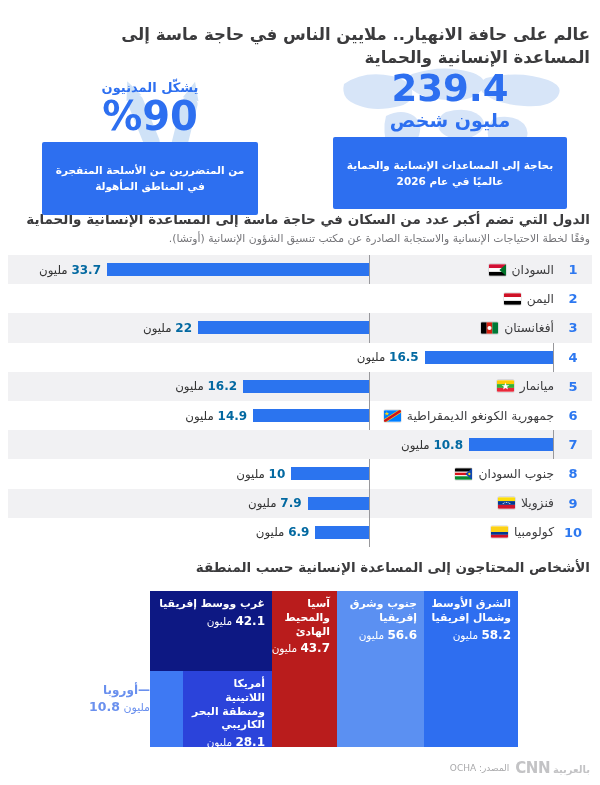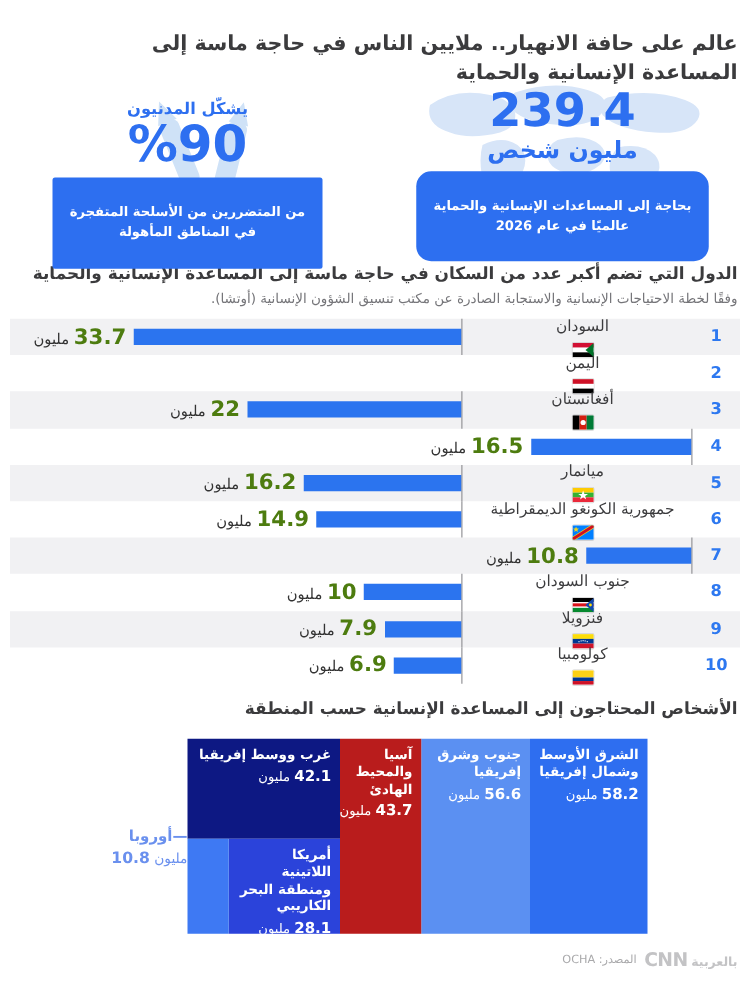--- a/index.html
+++ b/index.html
@@ -13,57 +13,57 @@
   
   .stats{position:absolute;top:68px;right:0;left:0;height:132px;display:flex;flex-direction:row;}
   .stat{position:relative;flex:1;display:flex;flex-direction:column;align-items:center;justify-content:flex-start;}
   .wm{position:absolute;z-index:0;pointer-events:none;}
   .stat > .content{position:relative;z-index:1;display:flex;flex-direction:column;align-items:center;}
   .stat-big{font-weight:bold;color:#2d6ff0;letter-spacing:0;}
   .g-big{font-size:37px;line-height:1.05;margin-top:2px;}
   .g-unit{font-size:19px;font-weight:bold;color:#2d6ff0;margin-top:0px;}
   .blue-box{background:#2d6ff0;color:#fff;border-radius:2px;margin-top:6px;
             font-size:10.5px;line-height:1.55;padding:20px 10px;text-align:center;font-weight:bold;}
-  .g-box{max-width:214px;border-radius:12px;}
+  .g-box{max-width:214px;}
   .c-lead{font-size:13px;font-weight:bold;color:#2d6ff0;margin-top:12px;}
   .c-big{font-size:40px;line-height:1.0;margin-top:1px;direction:ltr;display:flex;}
   .c-box{max-width:196px;}
 
   
   .sec-head{position:absolute;right:10px;left:10px;text-align:right;font-weight:bold;color:#3b3b3d;font-size:13.5px;}
   .rank-head{top:211px;}
   .rank-sub{position:absolute;top:232px;right:10px;left:10px;text-align:right;color:#757579;font-size:10.8px;}
   .rows{position:absolute;top:255px;right:8px;left:8px;}
   .rrow{display:flex;flex-direction:row;align-items:center;height:29.2px;}
   .rrow.odd{background:#f1f1f3;}
   .rank{flex:0 0 38px;text-align:center;color:#2d78f0;font-weight:bold;font-size:13px;}
-  .country{flex:0 0 184px;display:flex;flex-direction:column;align-items:center;justify-content:flex-start;gap:6px;
+  .country{flex:0 0 184px;display:flex;flex-direction:row;align-items:center;justify-content:flex-start;gap:6px;
            font-size:12.3px;color:#3c3c3e;padding-left:8px;box-sizing:border-box;}
   .flag{flex:0 0 auto;display:inline-flex;line-height:0;}
   .flag svg{border-radius:1px;box-shadow:0 0 0 0.5px rgba(0,0,0,.18);}
   .barcell{flex:1 1 auto;display:flex;flex-direction:row;align-items:center;align-self:stretch;
            border-right:1px solid #98989c;}
   .bar{height:13px;background:#2b74ef;}
   .val{margin:0 6px;font-size:11.8px;color:#333;white-space:nowrap;}
-  .val b{font-size:17px;color:#4d7c0f;}
+  .val b{font-size:12px;color:#0369a1;}
 
   
   .tm-head{top:559px;}
   .tmap{position:absolute;top:591px;right:82px;width:368px;height:156px;direction:rtl;}
   .tm{position:absolute;box-sizing:border-box;color:#fff;text-align:right;padding:6px 7px;overflow:hidden;}
   .tm-name{font-size:10.8px;line-height:1.28;font-weight:bold;}
   .tm-val{margin-top:3px;font-size:10.5px;white-space:nowrap;}
   .tm-val b{font-size:12px;}
   .b-mena{right:0;top:0;width:94px;height:156px;}
   .b-sea{right:94px;top:0;width:87px;height:156px;}
   .b-asia{right:181px;top:0;width:65px;height:156px;}
   .b-wca{right:246px;top:0;width:122px;height:80px;}
   .b-latam{right:246px;top:80px;width:89px;height:76px;}
   .b-eu{right:335px;top:80px;width:33px;height:76px;}
-  .eu-label{position:absolute;right:368px;top:71px;width:92px;text-align:right;color:#6a90ee;}
+  .eu-label{position:absolute;right:368px;top:92px;width:92px;text-align:right;color:#6a90ee;}
   .eu-l1{direction:ltr;font-size:12px;font-weight:bold;}
   .eu-l1 .dash{letter-spacing:-2px;}
   .eu-l2{direction:ltr;font-size:11px;margin-top:2px;}
   .eu-l2 b{font-size:12.5px;}
 
   
   .footer{position:absolute;bottom:8px;right:10px;left:10px;display:flex;flex-direction:row;
           align-items:center;justify-content:flex-start;gap:6px;}
   .logo{display:flex;flex-direction:row;align-items:baseline;gap:3px;color:#c3c3c5;}
   .logo-ar{font-size:10px;font-weight:bold;}

